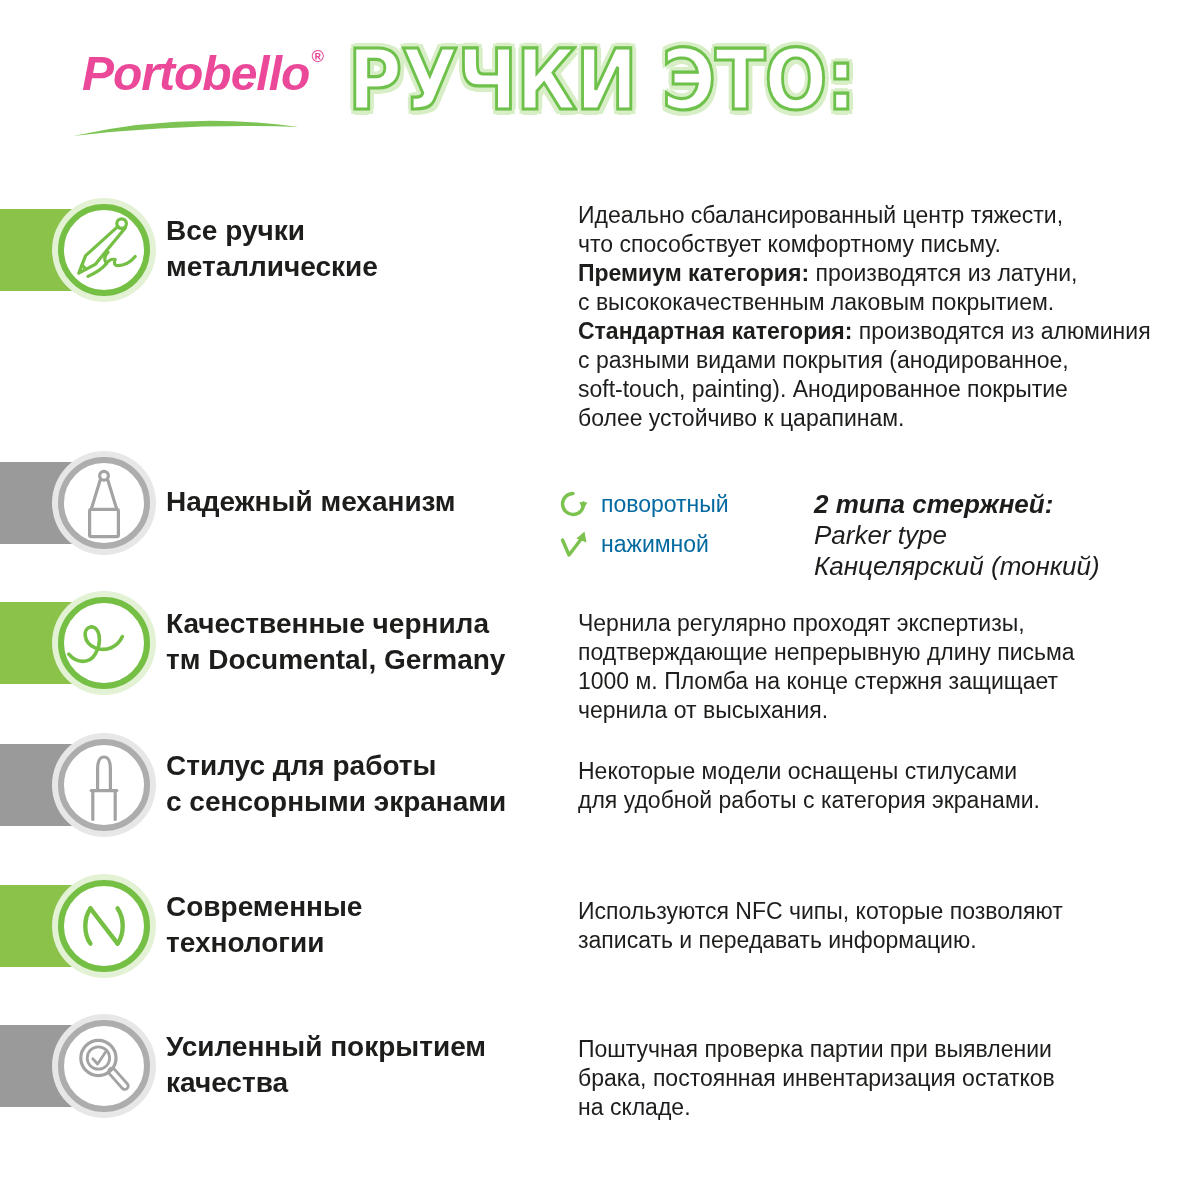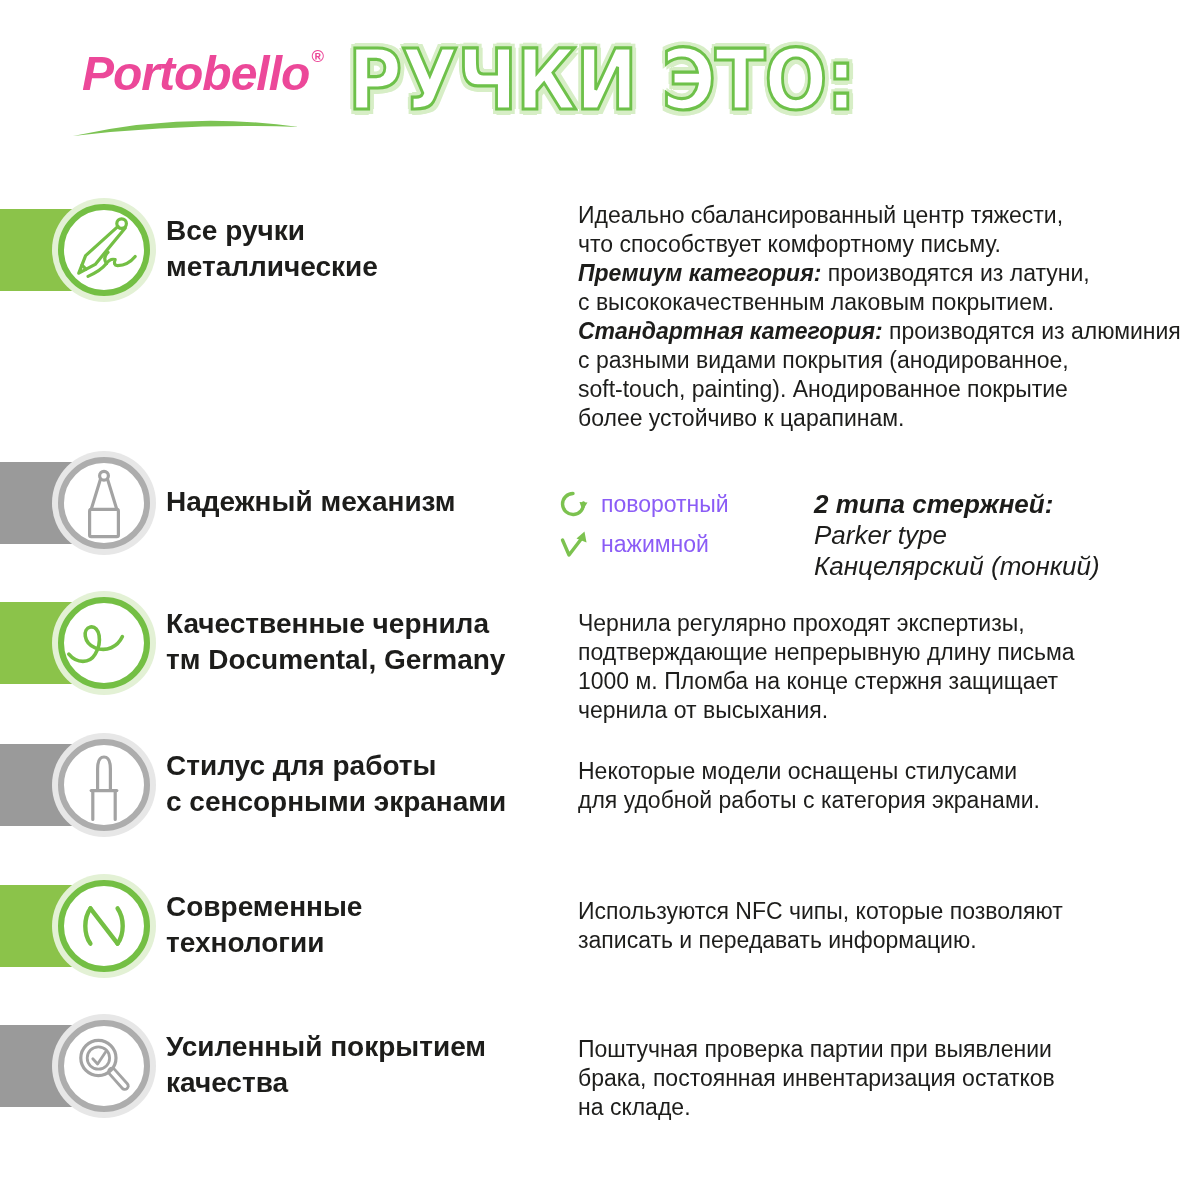--- a/index.html
+++ b/index.html
@@ -51,28 +51,28 @@
   .row.gray  .icon .st{stroke:#a3a3a3;}
 
   .heading{
     position:absolute;left:166px;top:70px;margin:0;transform:translateY(-52%);
     font-size:28px;line-height:36px;font-weight:700;color:#1d1d1b;white-space:pre-line;
   }
   .body{
     position:absolute;left:558px;font-size:23px;line-height:29px;color:#1d1d1b;
     white-space:pre-line;width:620px;margin-left:20px;
   }
-  .body b,.body .b{font-weight:700;font-style:italic;}
+  .body b,.body .b{font-weight:700;}
   .r1 .body{top:21px}.r3 .body{top:36px}.r4 .body{top:42px}
   .r5 .body{top:41px}.r6 .body{top:39px}
 
   
   .mech{position:absolute;left:558px;top:55px;}
   .mech-item{display:flex;align-items:center;height:32px;margin-bottom:8px;gap:13px;
-             font-size:23px;color:#8b5cf6;}
+             font-size:23px;color:#0369a1;}
   .mini{width:30px;height:30px;flex:0 0 30px;}
   .mini path,.mini polyline{fill:none;stroke:#7cc24f;stroke-linecap:round;stroke-linejoin:round;}
   .mini .fill{fill:#7cc24f;stroke:none;}
   .refills{position:absolute;left:814px;top:56px;font-size:26px;line-height:31px;font-style:italic;}
   .refill-title{font-weight:700;}
 </style>
 </head>
 <body>
 
 <div class="page">

